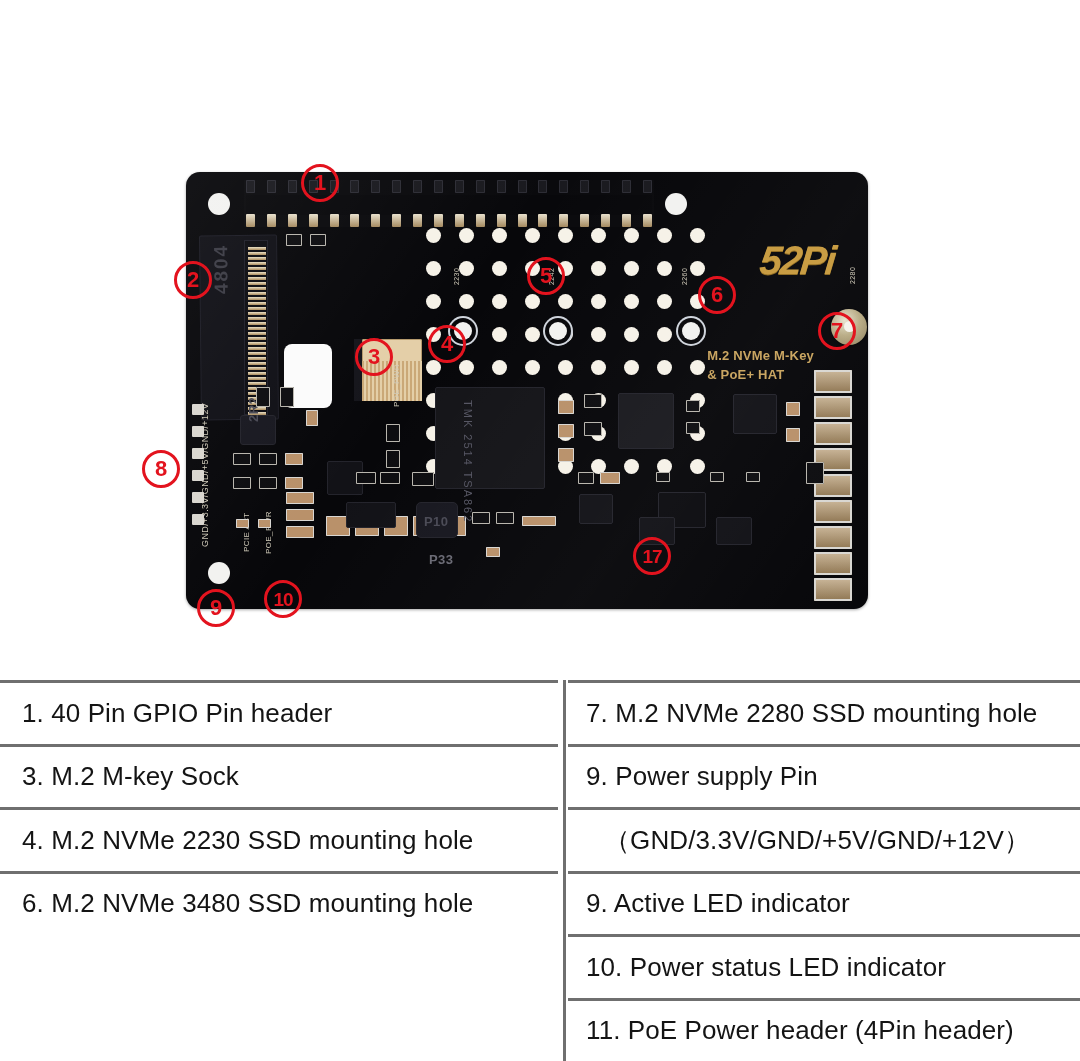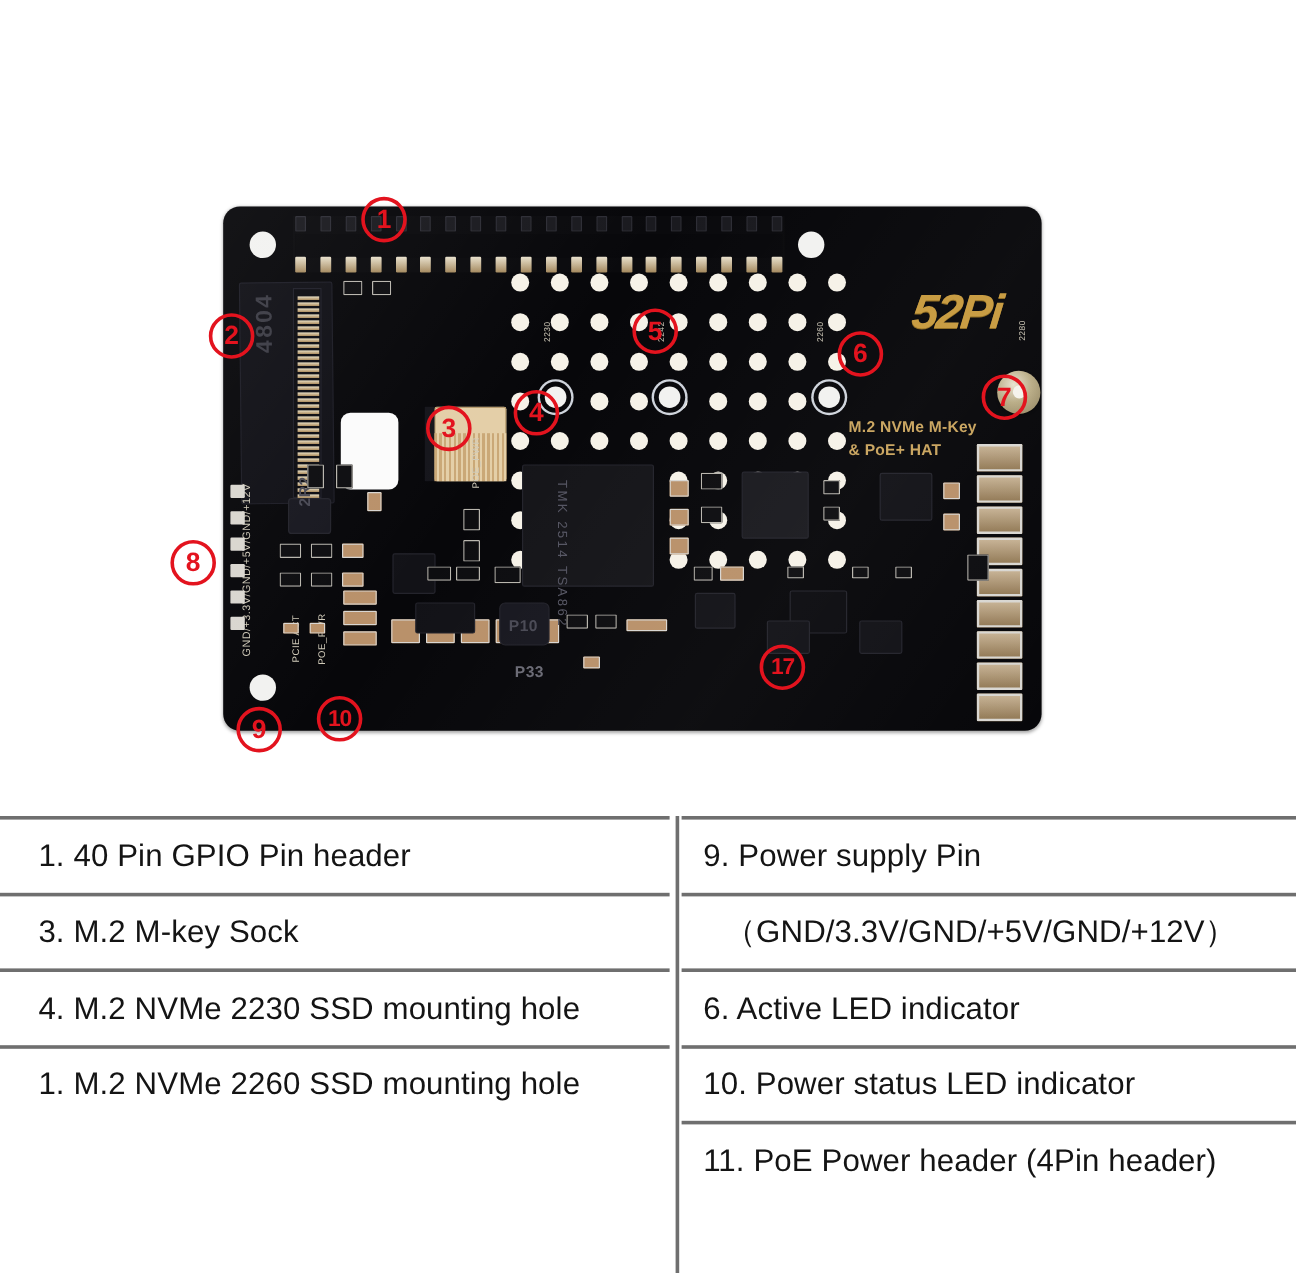--- a/index.html
+++ b/index.html
@@ -118,21 +118,21 @@
   .col { position:absolute; top:0; }
   .col.left  { left:0;   width:558px; }
   .col.right { left:568px; width:512px; }
   .vdiv { position:absolute; left:563px; top:0; width:3px; height:381px; background:#6f6f6f; }
   .cell {
     position:relative; width:100%;
     display:flex; align-items:center;
     border-top:3px solid #6f6f6f;
     font-family:"Liberation Sans Narrow","Liberation Sans", sans-serif;
     font-size:26px; color:#141414; letter-spacing:.1px;
-    padding-left:32px;
+    padding-left:22px;
     white-space:nowrap;
   }
   .col.left .cell  { height:63.5px; }
   .col.right .cell { height:63.5px; }
   .cell.indent { padding-left:40px; }
   .col.right .cell { padding-left:18px; }
   .col.right .cell.indent { padding-left:36px; }
 </style>
 </head>
 <body>
@@ -454,25 +454,26 @@
         <div class="callout n10" title="Power status LED indicator" style="left: 264px; top: 479px;">10</div>
         <div class="callout n11" title="PoE Power header (4Pin header)" style="left: 633px; top: 436px;">17</div>
       </div>
   </div>
 
   <div class="table">
     <div class="col left" id="legend-left">
         <div class="cell">1. 40 Pin GPIO Pin header</div>
         <div class="cell">3. M.2 M-key Sock</div>
         <div class="cell">4. M.2 NVMe 2230 SSD mounting hole</div>
-        <div class="cell">1. M.2 NVMe 2260 SSD mounting hole</div>
+        <div class="cell">6. M.2 NVMe 3480 SSD mounting hole</div>
       </div>
     <div class="vdiv"></div>
     <div class="col right" id="legend-right">
+        <div class="cell">7. M.2 NVMe 2280 SSD mounting hole</div>
         <div class="cell">9. Power supply Pin</div>
         <div class="cell indent">（GND/3.3V/GND/+5V/GND/+12V）</div>
-        <div class="cell">6. Active LED indicator</div>
+        <div class="cell">9. Active LED indicator</div>
         <div class="cell">10. Power status LED indicator</div>
         <div class="cell">11. PoE Power header (4Pin header)</div>
       </div>
   </div>
 
 </div>
 
 </body></html>

